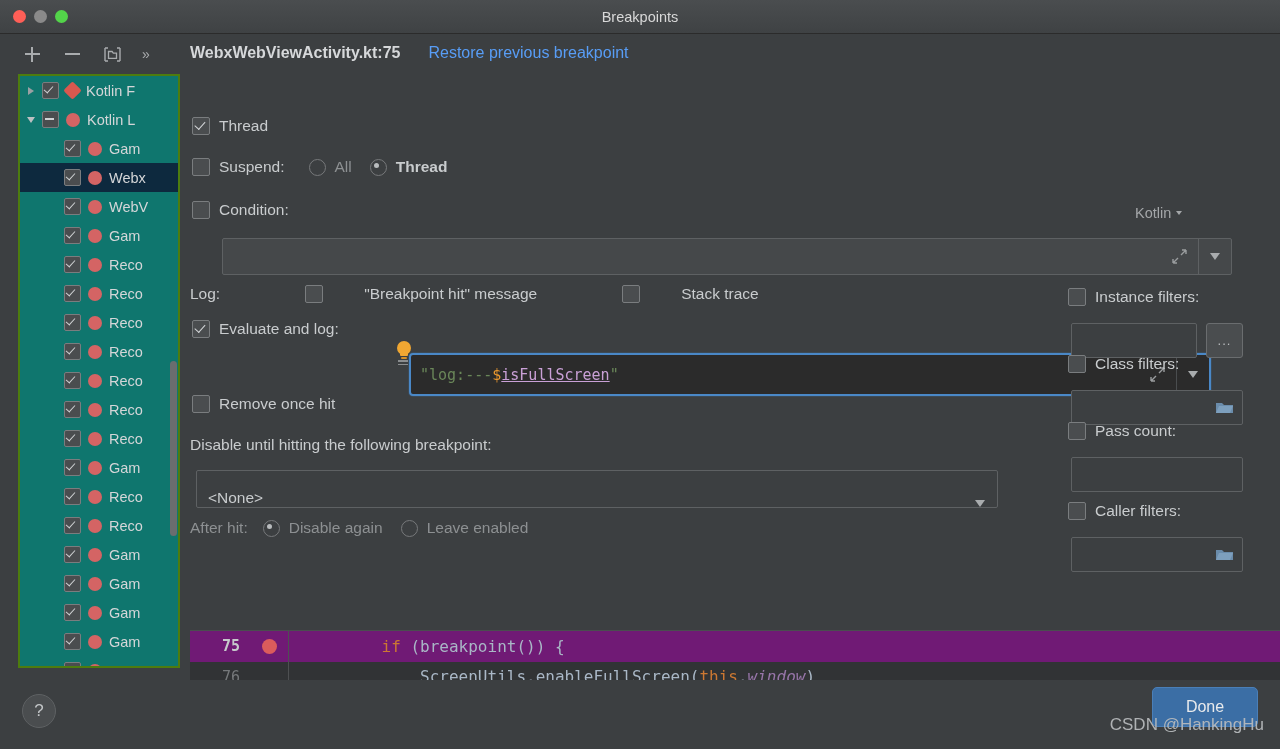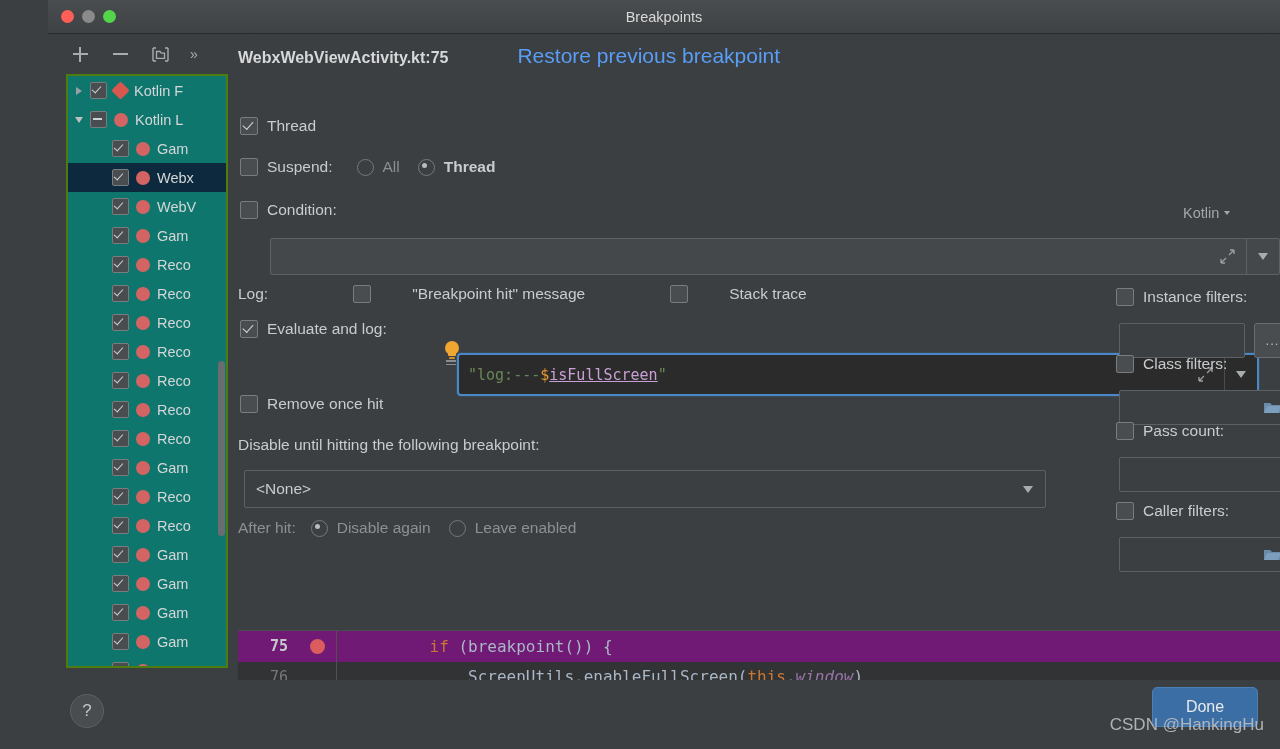--- a/index.html
+++ b/index.html
@@ -14,21 +14,20 @@
     font-family: "Liberation Sans", sans-serif;
     color: #bbbbbb;
     -webkit-font-smoothing: antialiased;
   }
   .window {
     position: absolute;
     inset: 0;
     background: #3c3f41;
     display: flex;
     flex-direction: column;
-    padding-left: 48px;
   }
 
   
   .titlebar {
     height: 33px;
     min-height: 33px;
     background: linear-gradient(#4a4d4f, #3f4244);
     border-bottom: 1px solid #2b2b2b;
     position: relative;
     display: flex;
@@ -217,24 +216,23 @@
     display: flex;
     align-items: baseline;
     gap: 28px;
   }
   .bp-title {
     font-size: 16px;
     font-weight: bold;
     color: #d6d8da;
   }
   .bp-restore {
-    font-size: 21px;
+    font-size: 16px;
     color: #589df6;
     cursor: pointer;
-    margin-left: 41px;
   }
 
   .row { position: absolute; display: flex; align-items: center; }
 
   .wcb {
     width: 16px; height: 16px;
     min-width: 16px;
     border: 1px solid #7a7d7f;
     border-radius: 2px;
     background: #4a4d4f;
@@ -793,21 +791,21 @@
         </div>
 
         <div class="row" style="left:12px; top:361px;">
           <span class="wcb"></span>
           <span class="lbl">Remove once hit</span>
         </div>
 
         <div class="row" style="left:10px; top:402px;">
           <span class="lbl" style="margin-left:0">Disable until hitting the following breakpoint:</span>
         </div>
-        <div class="combo" style="left:16px; top:436px; width:800px; height:36px;">
+        <div class="combo" style="left:16px; top:436px; width:800px; height:36px;align-items:flex-end;">
           <span class="val">&lt;None&gt;</span>
           <span class="arrow">
             <span class="caret-lg"></span>
           </span>
         </div>
 
         <div class="row" style="left:10px; top:485px;">
           <span class="lbl dim" style="margin-left:0">After hit:</span>
           <span style="width:15px"></span>
           <span class="radio on"></span>

